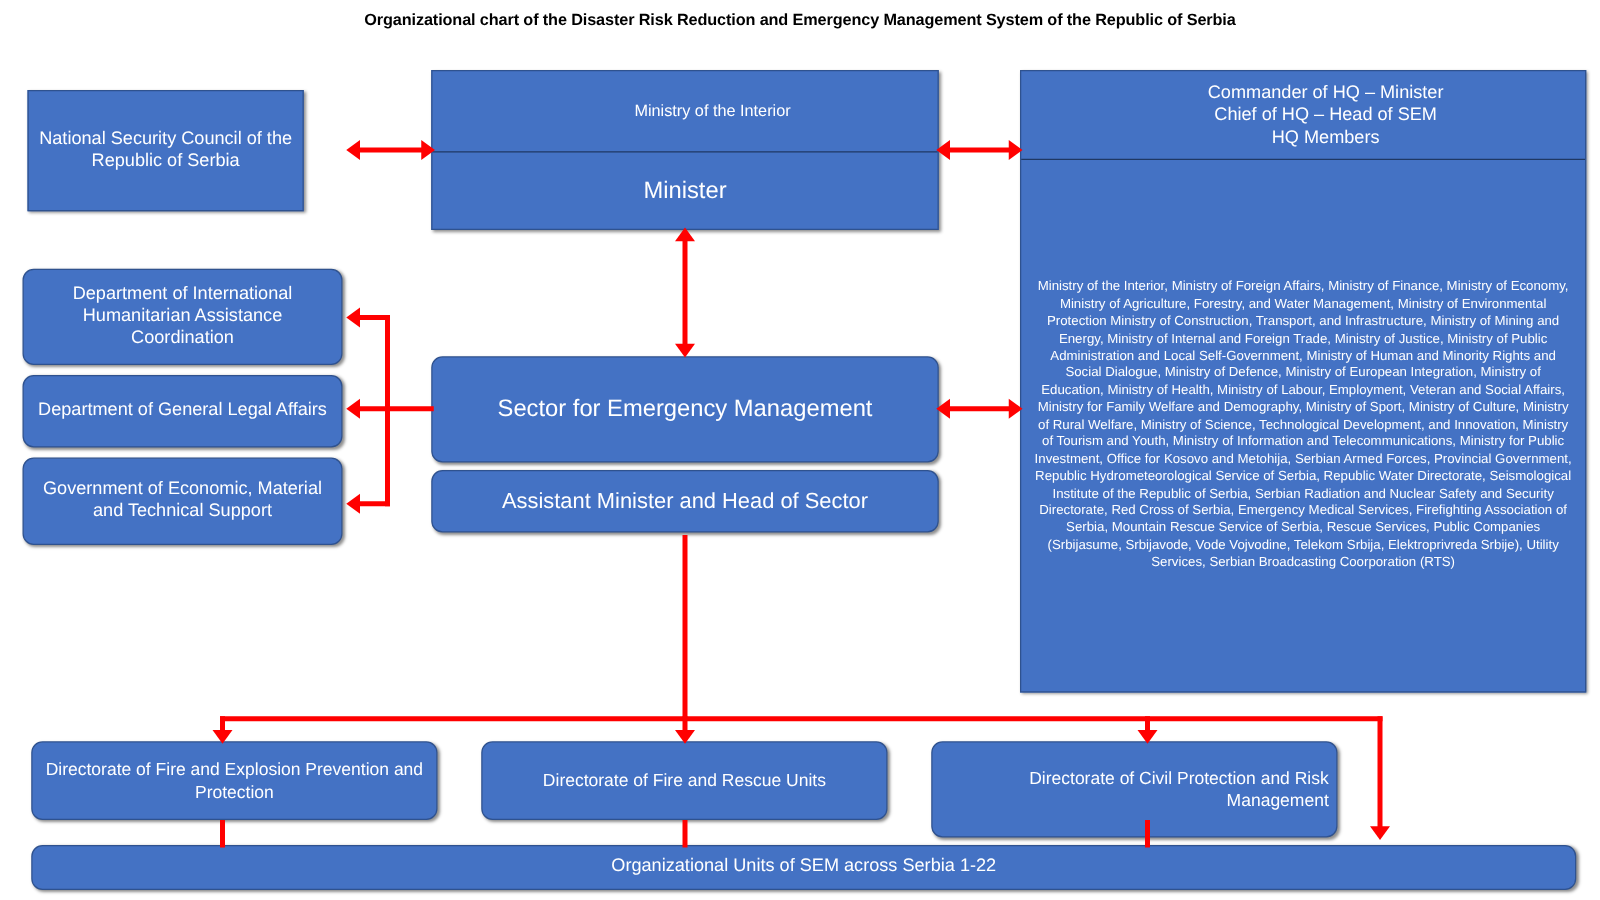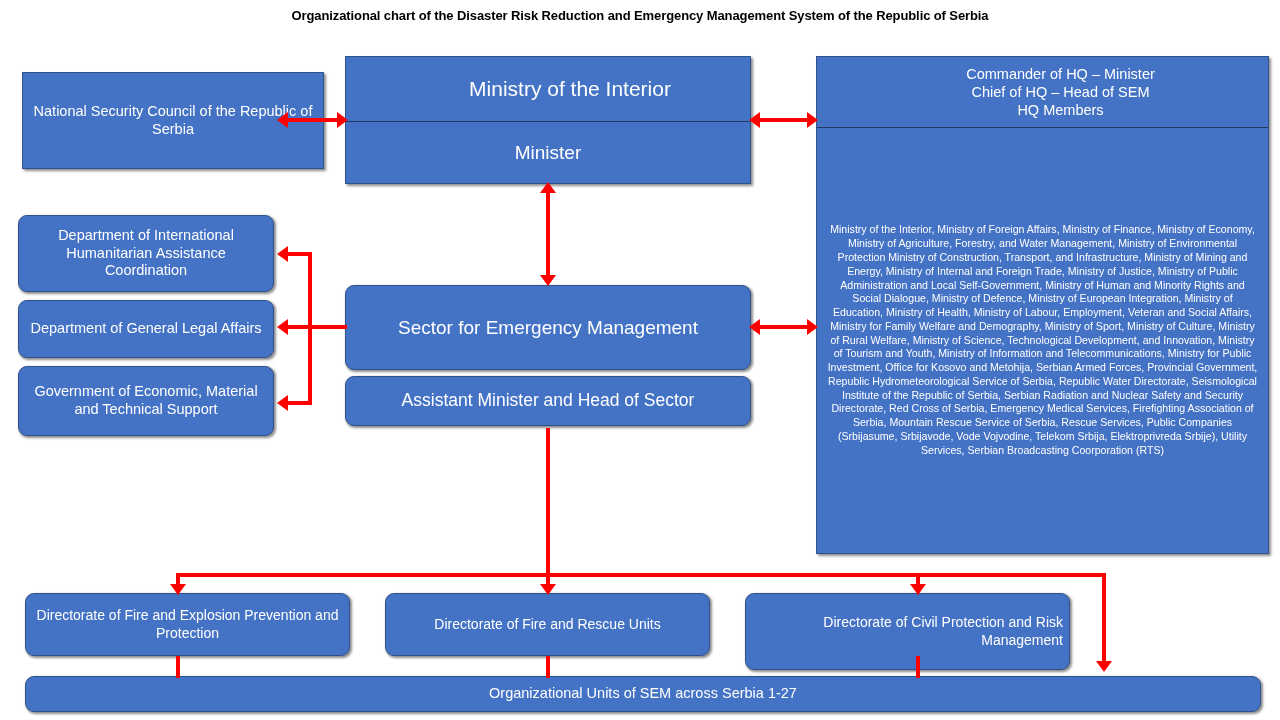--- a/index.html
+++ b/index.html
@@ -66,26 +66,26 @@
   .ah-u{border-left:8px solid transparent;border-right:8px solid transparent;border-bottom:11px solid #FF0000;}
   .ah-d{border-left:8px solid transparent;border-right:8px solid transparent;border-top:11px solid #FF0000;}
 </style>
 </head>
 <body>
 
 <div id="chart">
 
   <div class="title">Organizational chart of the Disaster Risk Reduction and Emergency Management System of the Republic of Serbia</div>
 
-  <div class="box sq" style="left:22px;top:72px;width:302px;height:97px;font-size:14.5px;">
+  <div class="box sq" style="left:22px;top:72px;width:221px;height:97px;font-size:14.5px;">
     <span>National Security Council of the Republic of Serbia</span>
   </div>
 
   <div class="split" style="left:345px;top:56px;width:406px;height:128px;">
-    <div class="seg" style="height:64px;font-size:21px;padding-left:44px;">
+    <div class="seg" style="height:64px;font-size:13px;padding-left:44px;">
       <span>Ministry of the Interior</span>
     </div>
     <div class="seg" style="height:63px;font-size:19px;">
       <span>Minister</span>
     </div>
   </div>
 
   <div class="split" style="left:816px;top:56px;width:453px;height:498px;">
     <div class="seg" style="height:70px;font-size:14.5px;white-space:pre-line;padding-left:36px;">
       <span>Commander of HQ – Minister
@@ -123,21 +123,21 @@
 
   <div class="box rounded" style="left:385px;top:593px;width:325px;height:63px;font-size:14px;">
     <span>Directorate of Fire and Rescue Units</span>
   </div>
 
   <div class="box rounded" style="left:745px;top:593px;width:325px;height:77px;font-size:14px;text-align:right;">
     <span>Directorate of Civil Protection and Risk Management</span>
   </div>
 
   <div class="box rounded" style="left:25px;top:676px;width:1236px;height:36px;font-size:14.5px;">
-    <span>Organizational Units of SEM across Serbia 1-27</span>
+    <span>Organizational Units of SEM across Serbia 1-22</span>
   </div>
 
   <div class="ln hl" style="left:288px;top:118px;width:50px;"></div>
   <div class="ah ah-l" style="left:277px;top:112px;"></div>
   <div class="ah ah-r" style="left:337px;top:112px;"></div>
 
   <div class="ln hl" style="left:760px;top:118px;width:48px;"></div>
   <div class="ah ah-l" style="left:749px;top:112px;"></div>
   <div class="ah ah-r" style="left:807px;top:112px;"></div>
 

